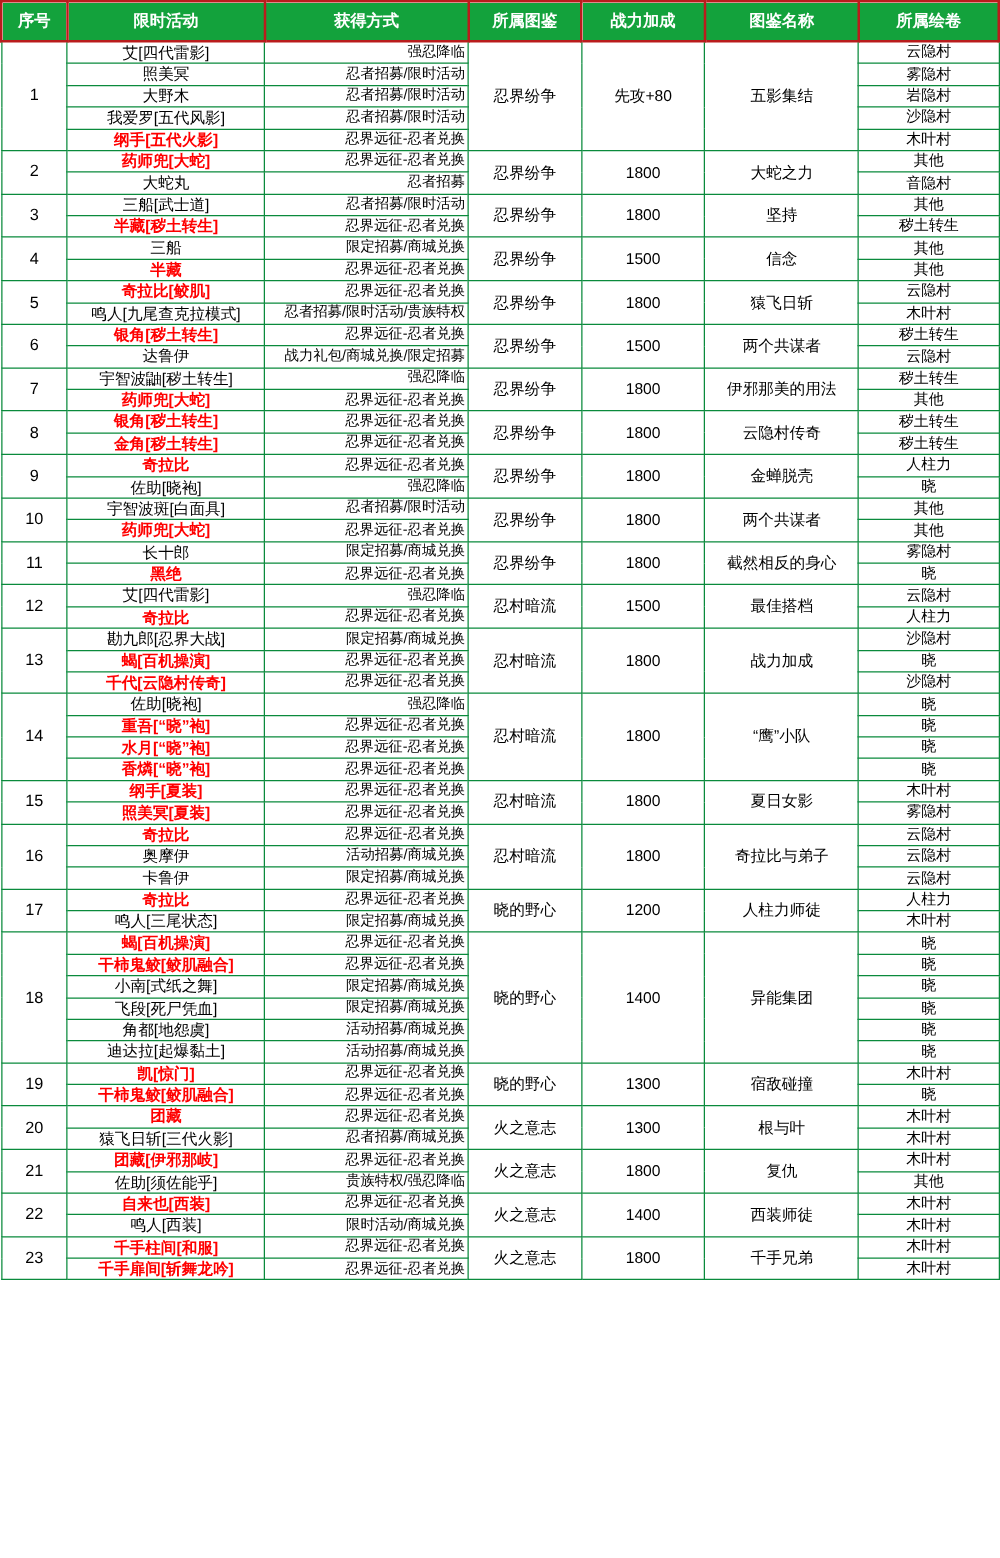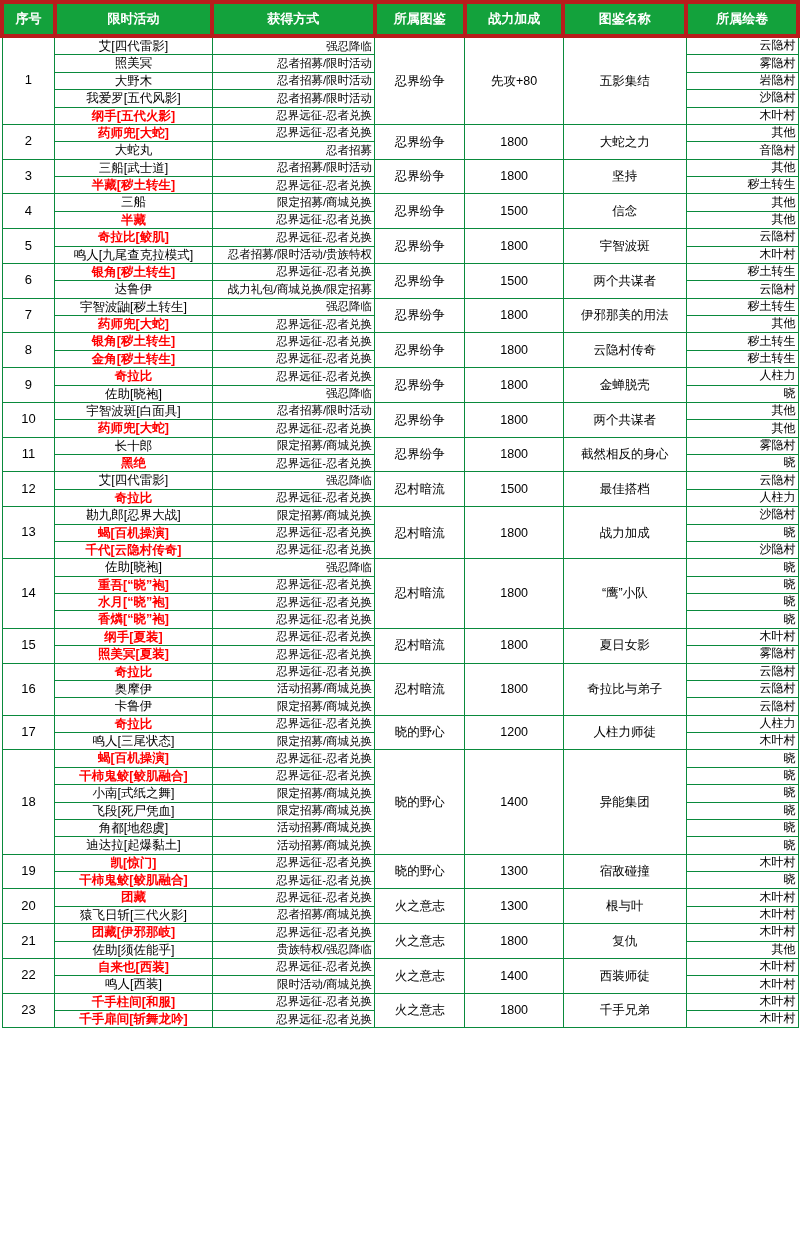--- a/index.html
+++ b/index.html
@@ -29,21 +29,21 @@
     line-height: 1.15;
     overflow: hidden;
     white-space: nowrap;
   }
   thead th {
     background: #13a23c;
     color: #ffffff;
     font-weight: bold;
     font-size: 13px;
     height: 28px;
-    border: 4px solid #b91c1c;
+    border: 2px solid #b91c1c;
   }
   td.idx {
     font-size: 13px;
     font-weight: normal;
   }
   td.name {
     font-size: 12.5px;
   }
   td.name.red {
     color: #ff0000;
@@ -52,21 +52,20 @@
   }
   td.way {
     font-size: 11.5px;
     text-align: right;
   }
   td.book, td.power, td.bookname {
     font-size: 12.5px;
   }
   td.scroll {
     font-size: 12px;
-    text-align: right;
   }
   col.c0 { width: 52px; }
   col.c1 { width: 155px; }
   col.c2 { width: 160px; }
   col.c3 { width: 89px; }
   col.c4 { width: 97px; }
   col.c5 { width: 121px; }
   col.c6 { width: 110px; }
 </style>
 </head>
@@ -165,21 +164,21 @@
           <td class="name red">半藏</td>
           <td class="way">忍界远征-忍者兑换</td>
           <td class="scroll">其他</td>
         </tr>
         <tr>
           <td class="idx" rowspan="2">5</td>
           <td class="name red">奇拉比[鲛肌]</td>
           <td class="way">忍界远征-忍者兑换</td>
           <td class="book" rowspan="2">忍界纷争</td>
           <td class="power" rowspan="2">1800</td>
-          <td class="bookname" rowspan="2">宇智波斑</td>
+          <td class="bookname" rowspan="2">猿飞日斩</td>
           <td class="scroll">云隐村</td>
         </tr>
         <tr>
           <td class="name">鸣人[九尾查克拉模式]</td>
           <td class="way">忍者招募/限时活动/贵族特权</td>
           <td class="scroll">木叶村</td>
         </tr>
         <tr>
           <td class="idx" rowspan="2">6</td>
           <td class="name red">银角[秽土转生]</td>

